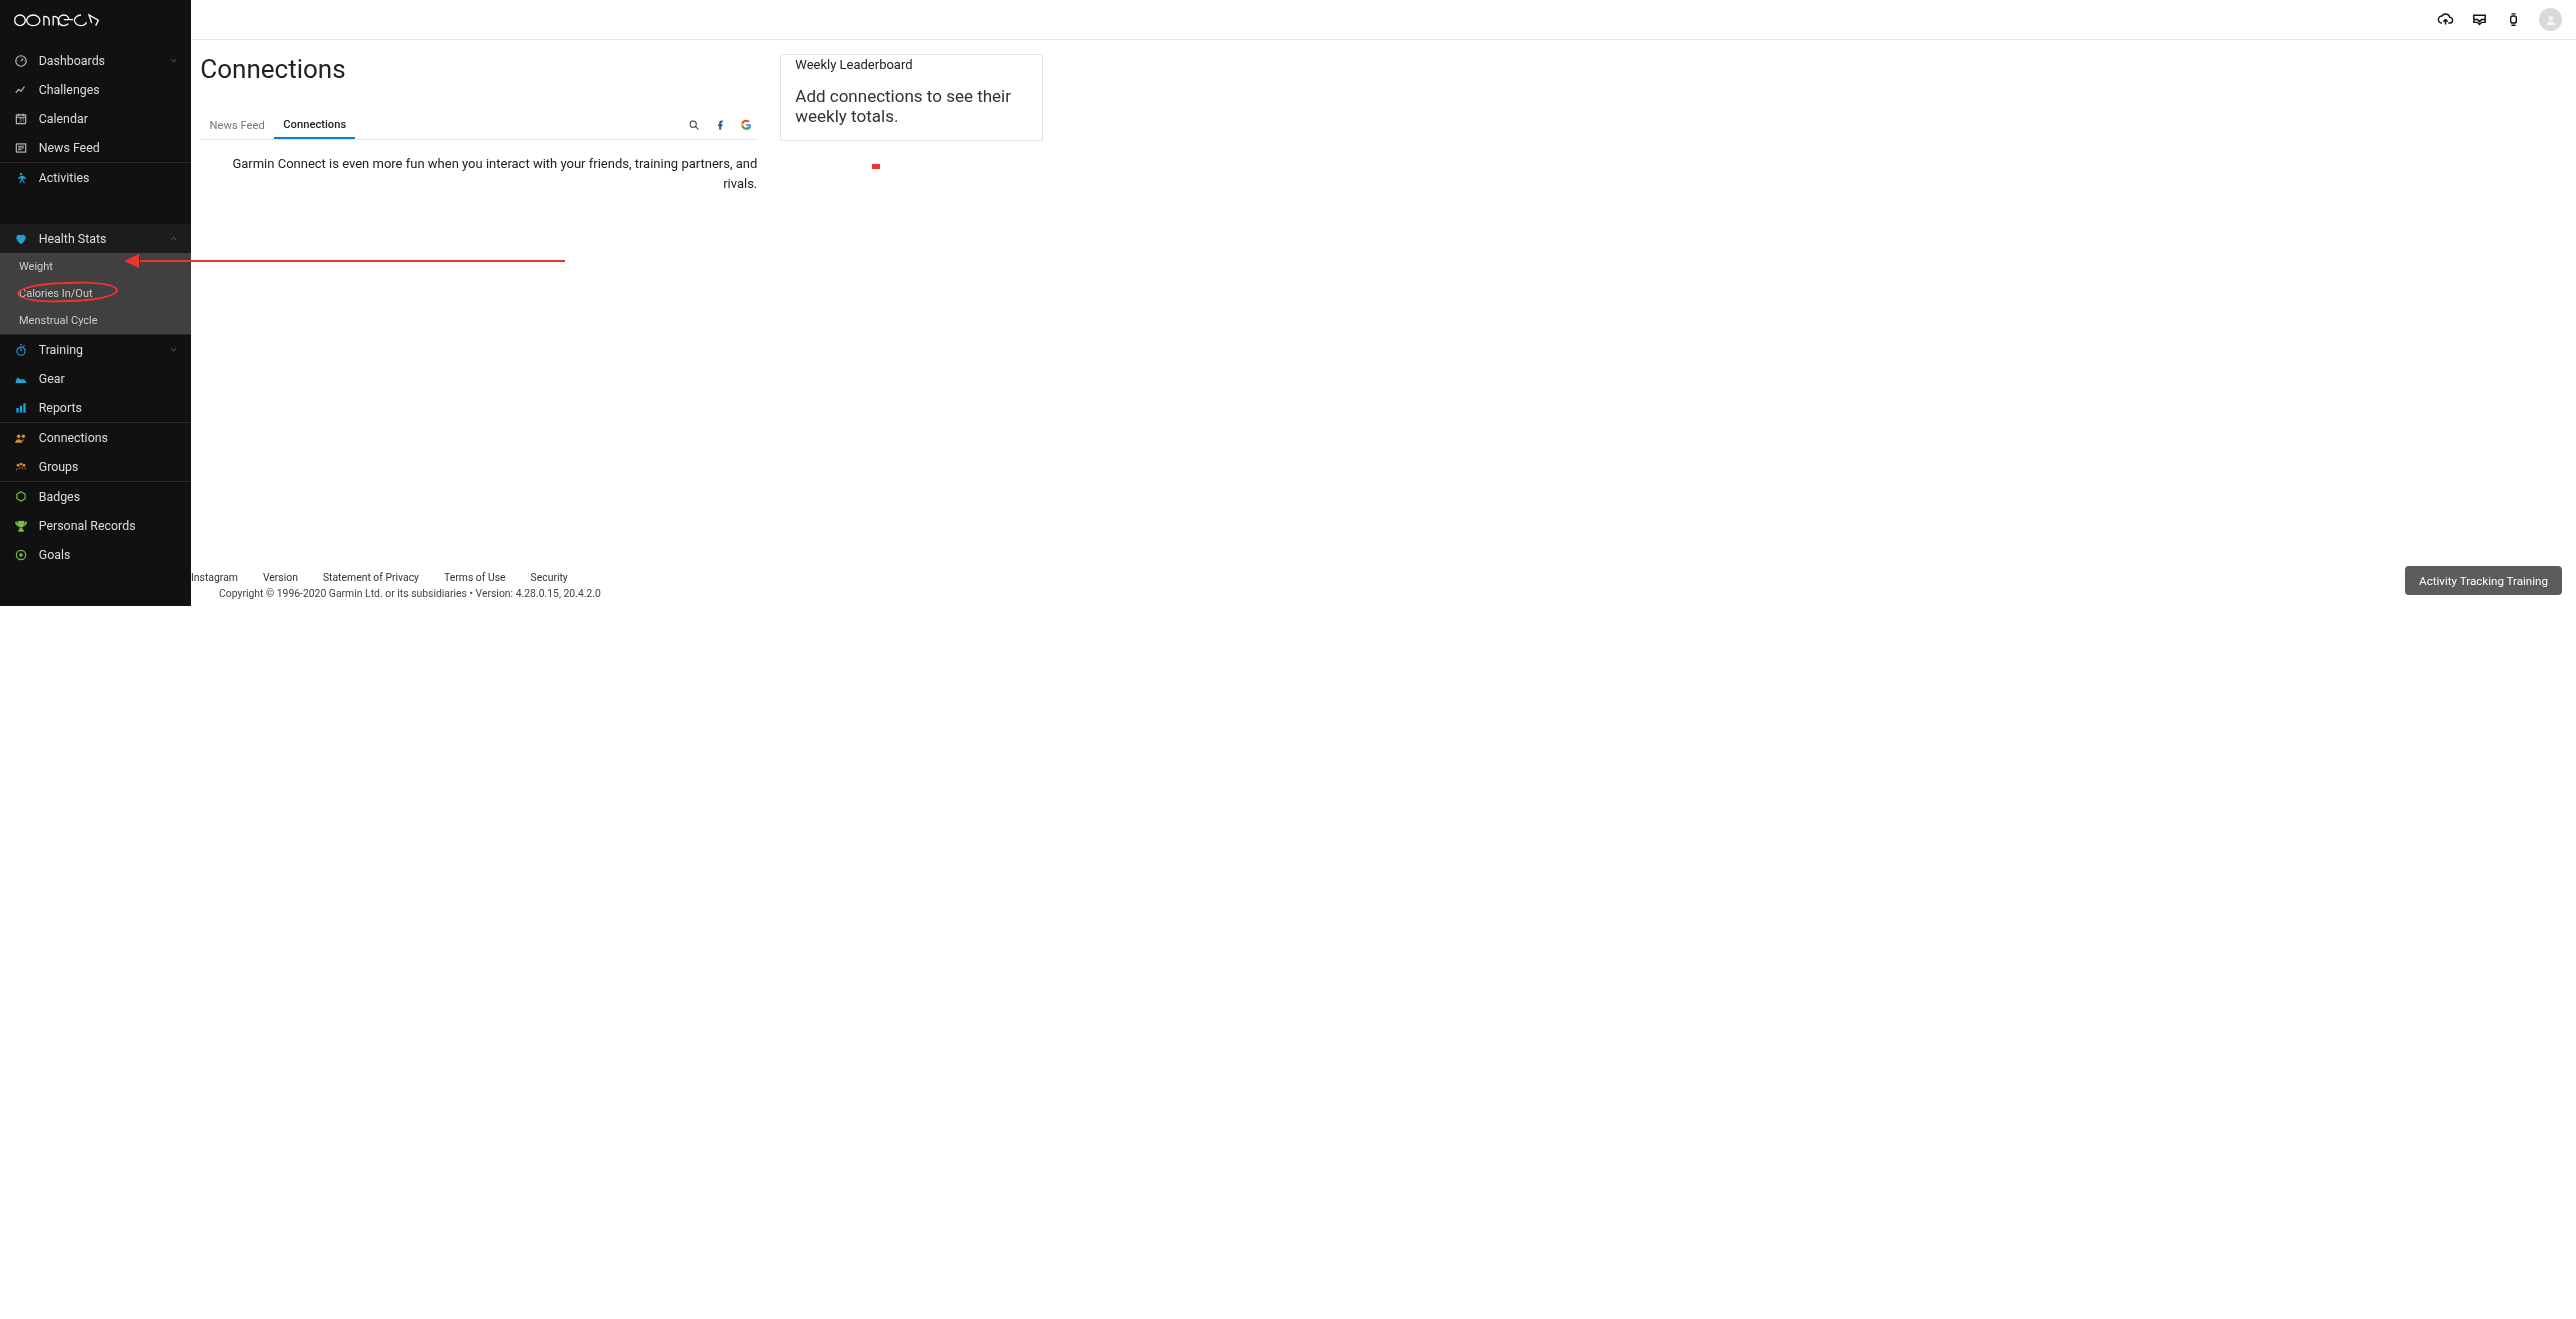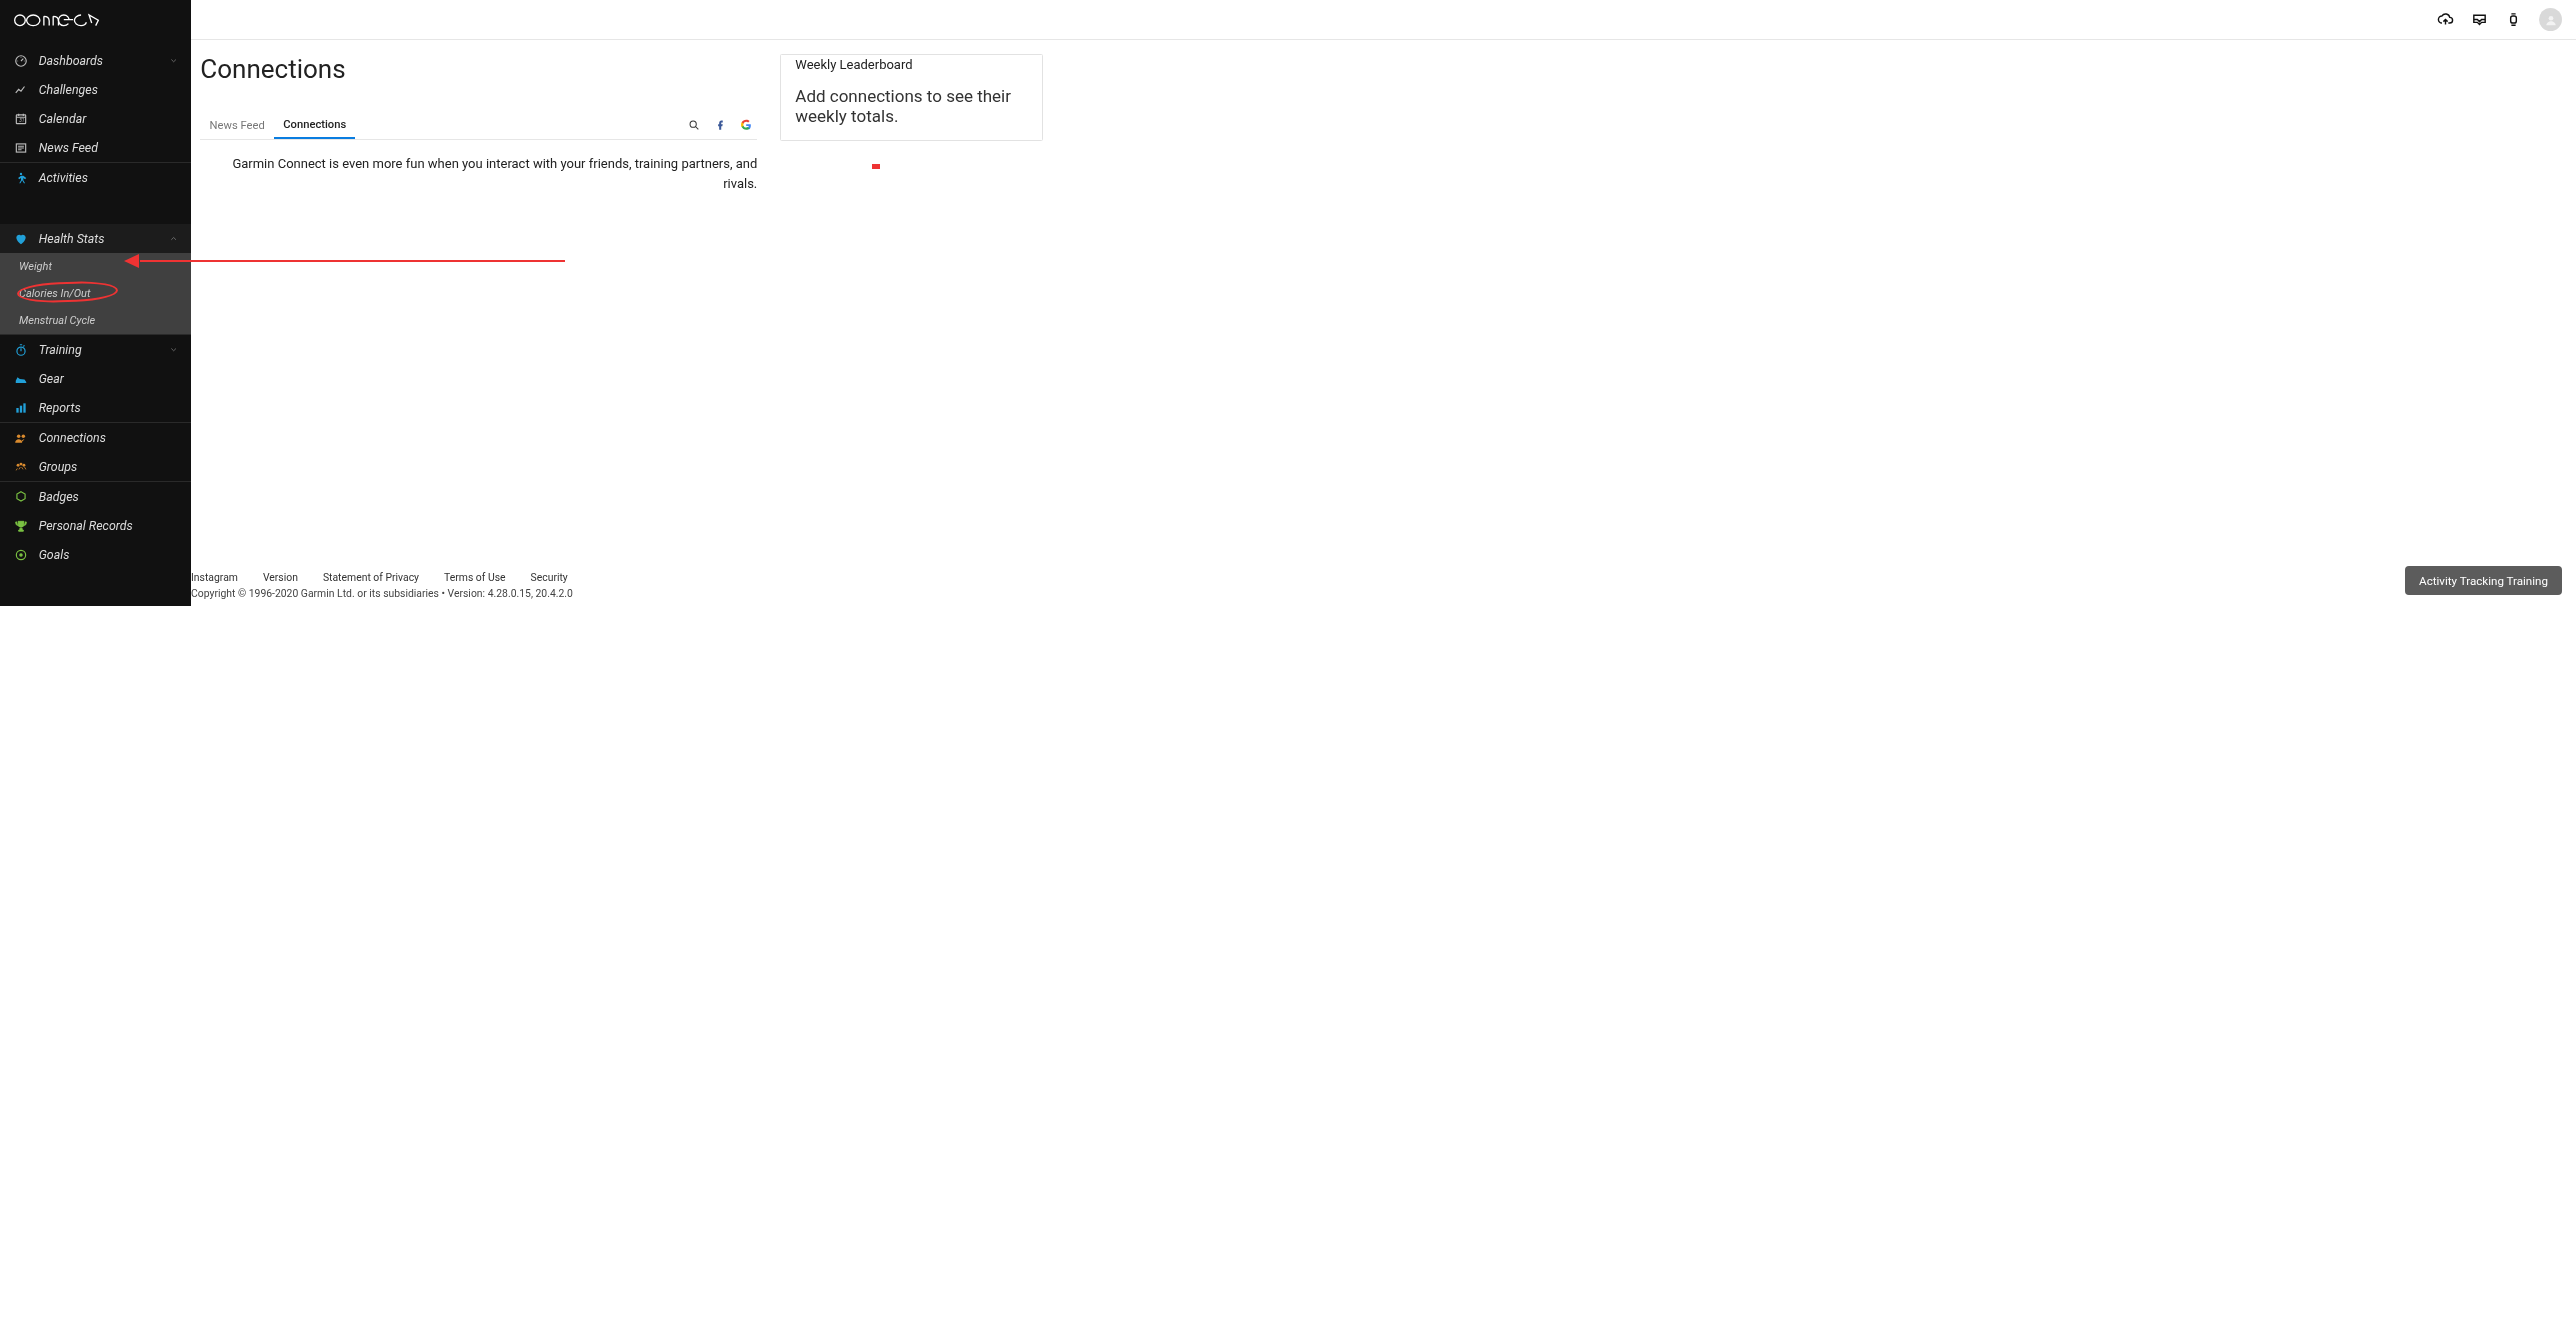--- a/index.html
+++ b/index.html
@@ -3,21 +3,21 @@
 <meta charset="utf-8">
 <style>
   * { box-sizing: border-box; margin: 0; padding: 0; }
   html, body { width: 100%; height: 100%; font-family: -apple-system, BlinkMacSystemFont, "Segoe UI", Roboto, Arial, sans-serif; background:#fff; color:#222; }
   body { display:flex; height:606px; overflow:hidden; }
 
   
   .sidebar { width:191px; background:#111; color:#ddd; display:flex; flex-direction:column; font-size:12.4px; position:relative; flex-shrink:0; }
   .logo { padding:10.8px 12.4px 14px 12.4px; }
   .logo svg { height:18.6px; }
-  .nav-item { display:flex; align-items:flex-end; padding:7px 12.4px 7px 12.4px; cursor:pointer; color:#ddd; position:relative;font-style:italic; }
+  .nav-item { display:flex; align-items:flex-end; padding:7px 12.4px 7px 12.4px; cursor:pointer; color:#ddd; position:relative; }
   .nav-item .icon { width:17px; display:flex; justify-content:center; margin-right:9.3px; }
   .nav-item .chevron { margin-left:auto; opacity:.7; }
   .nav-item.sub { padding-left:19px; font-size:11px; color:#ccc; background:#404040; }
   .nav-item.section-open { background:#1c1c1c;margin-top:32px; }
   .group-divider { border-top:0.8px solid #2a2a2a; }
   .icon svg { width:14px; height:14px; }
   .sub-highlight { position:absolute; left:17px; top:1.5px; width:101px; height:20px; border:2.3px solid #e33; border-radius:50%/60%; transform:rotate(-2deg); pointer-events:none; }
 
   
   .main { flex:1; display:flex; flex-direction:column; position:relative; min-width:0; }
@@ -40,21 +40,21 @@
 
   .panel { border:0.8px solid #e2e2e2; border-radius:1.5px; padding:2px 14px 14px 14px; }
   .panel-title { font-size:13px; font-weight:400; margin-bottom:14px; }
   .panel-body { font-size:17px; color:#333; }
   .red-dot { position:absolute; left:681px; top:124px; width:7.7px; height:4.6px; background:#e33; }
 
   
   .footer { position:absolute; bottom:0; left:0; right:0; padding:6.2px 0 6.2px 0; font-size:10.4px; color:#333; }
   .footer .links { display:flex; gap:25px; margin-bottom:3.1px; }
   .footer .links span { cursor:pointer; }
-  .footer .copy { color:#444; }
+  .footer .copy { color:#444;padding-left:28px; }
 
   .accuracy-btn { position:absolute; right:14px; bottom:10.8px; background:#5c5c5c; color:#fff; padding:7.7px 14px; border-radius:3.9px; font-size:11.6px; cursor:pointer; }
 
   
   .arrow-overlay { position:absolute; left:124px; top:255px; width:441px; height:12.4px; pointer-events:none; z-index:50; }
   .arrow-overlay .shaft { position:absolute; left:15.5px; top:4.6px; right:0; height:2.3px; background:#e33; }
   .arrow-overlay .head { position:absolute; left:0; top:-1.5px; border-right:15.5px solid #e33; border-top:7.7px solid transparent; border-bottom:7.7px solid transparent; }
 </style>
 </head>
 <body>

